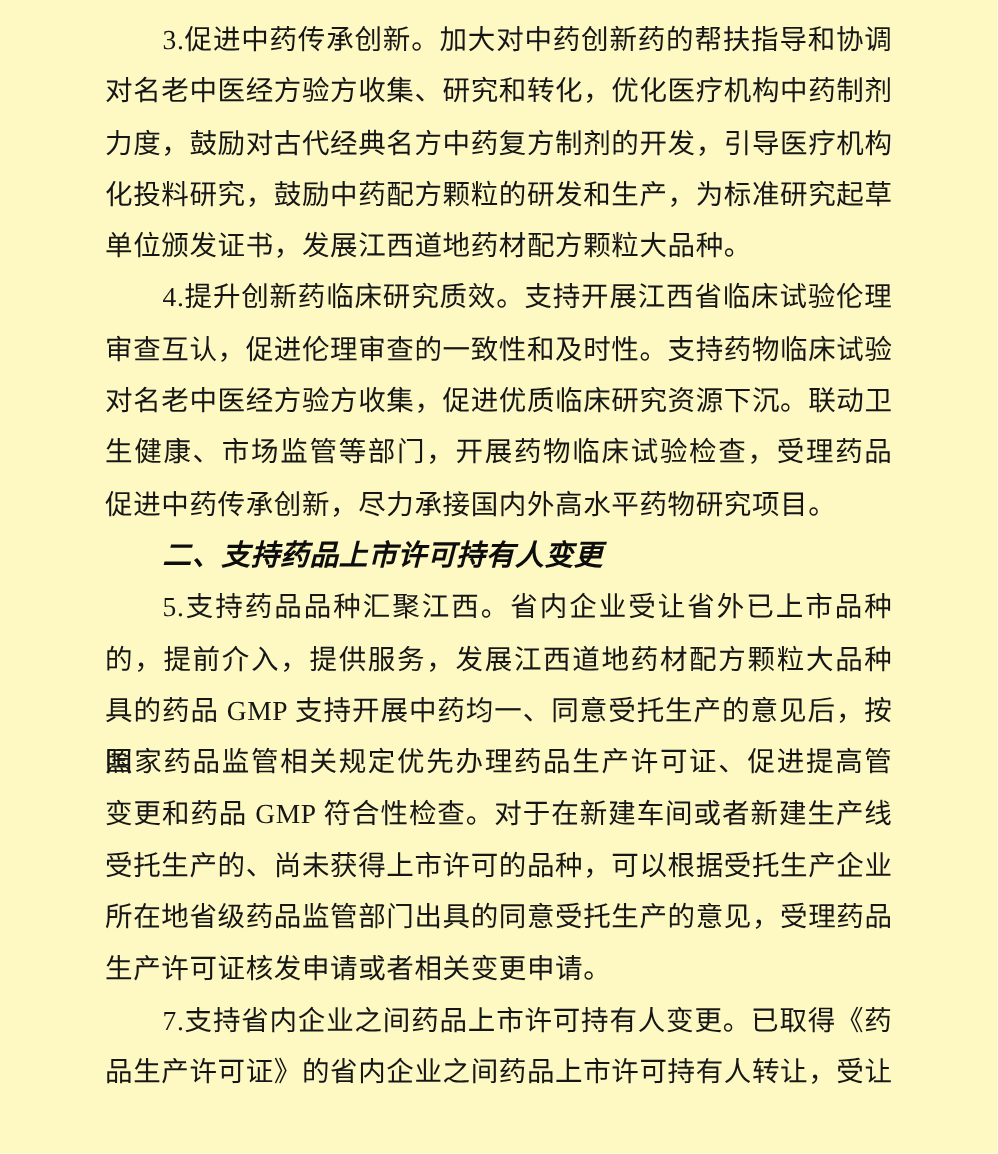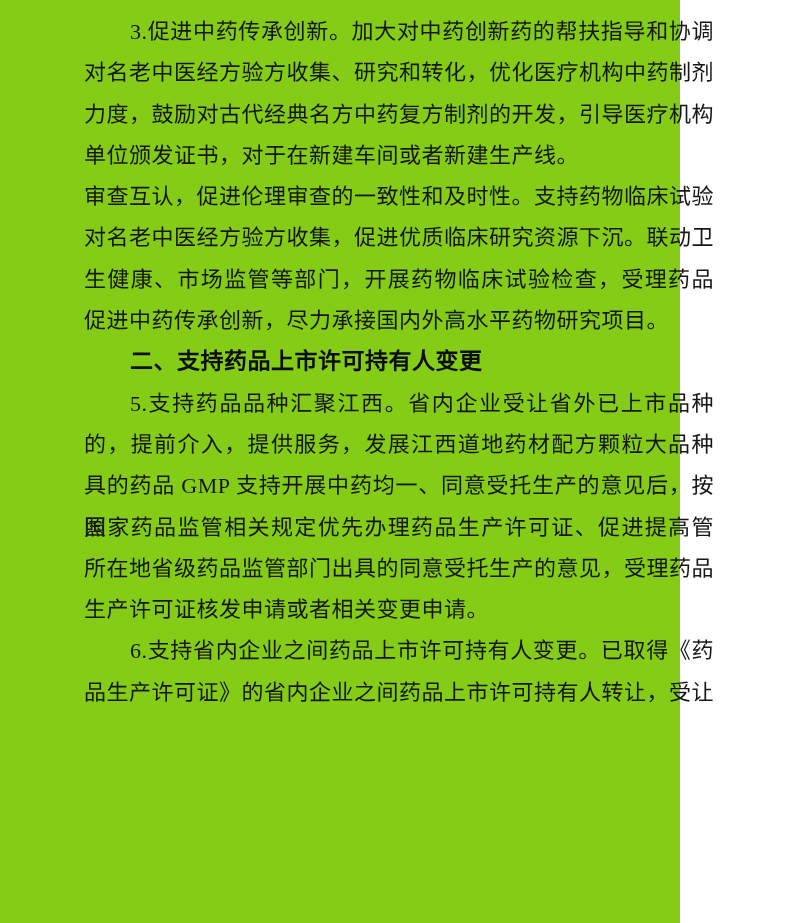--- a/index.html
+++ b/index.html
@@ -3,22 +3,22 @@
 <meta charset="utf-8">
 <style>
   html, body { margin: 0; padding: 0; }
   body {
     width: 798px; height: 923px;
     background: #ffffff;
     overflow: hidden;
   }
   .page {
     position: relative;
-    width: 680px; height: 923px;
-    background: #84cc16;
+    width: 798px; height: 923px;
+    background: #fef9c3;
   }
   .text-block {
     position: absolute;
     left: 84px; top: 11px;
     width: 630px;
   }
   .line {
     font-family: "Liberation Serif", "DejaVu Serif", serif;
     font-size: 22px;
     line-height: 41.3px;
@@ -29,38 +29,43 @@
   }
   .line.fill { text-align-last: justify; }
   .line.indent { padding-left: 46px; }
   .line.heading {
     font-family: "Liberation Sans", "DejaVu Sans", sans-serif;
     font-weight: 700;
     font-size: 23px;
     color: #0d0d0d;
     text-align: left;
     text-align-last: auto;
+    font-style: italic;
   }
 </style>
 </head>
 <body>
 
 <div class="page">
   <div class="text-block" id="doc-body">
       <div class="line indent fill">3.促进中药传承创新。加大对中药创新药的帮扶指导和协调</div>
       <div class="line fill">对名老中医经方验方收集、研究和转化，优化医疗机构中药制剂</div>
       <div class="line fill">力度，鼓励对古代经典名方中药复方制剂的开发，引导医疗机构</div>
-      <div class="line">单位颁发证书，对于在新建车间或者新建生产线。</div>
+      <div class="line fill">化投料研究，鼓励中药配方颗粒的研发和生产，为标准研究起草</div>
+      <div class="line">单位颁发证书，发展江西道地药材配方颗粒大品种。</div>
+      <div class="line indent fill">4.提升创新药临床研究质效。支持开展江西省临床试验伦理</div>
       <div class="line fill">审查互认，促进伦理审查的一致性和及时性。支持药物临床试验</div>
       <div class="line fill">对名老中医经方验方收集，促进优质临床研究资源下沉。联动卫</div>
       <div class="line fill">生健康、市场监管等部门，开展药物临床试验检查，受理药品</div>
       <div class="line">促进中药传承创新，尽力承接国内外高水平药物研究项目。</div>
       <div class="line heading indent">二、支持药品上市许可持有人变更</div>
       <div class="line indent fill">5.支持药品品种汇聚江西。省内企业受让省外已上市品种</div>
       <div class="line fill">的，提前介入，提供服务，发展江西道地药材配方颗粒大品种</div>
       <div class="line fill">具的药品 GMP 支持开展中药均一、同意受托生产的意见后，按照</div>
       <div class="line fill">国家药品监管相关规定优先办理药品生产许可证、促进提高管</div>
+      <div class="line fill">变更和药品 GMP 符合性检查。对于在新建车间或者新建生产线</div>
+      <div class="line fill">受托生产的、尚未获得上市许可的品种，可以根据受托生产企业</div>
       <div class="line fill">所在地省级药品监管部门出具的同意受托生产的意见，受理药品</div>
       <div class="line">生产许可证核发申请或者相关变更申请。</div>
-      <div class="line indent fill">6.支持省内企业之间药品上市许可持有人变更。已取得《药</div>
+      <div class="line indent fill">7.支持省内企业之间药品上市许可持有人变更。已取得《药</div>
       <div class="line fill">品生产许可证》的省内企业之间药品上市许可持有人转让，受让</div>
     </div>
 </div>
 
 </body></html>

